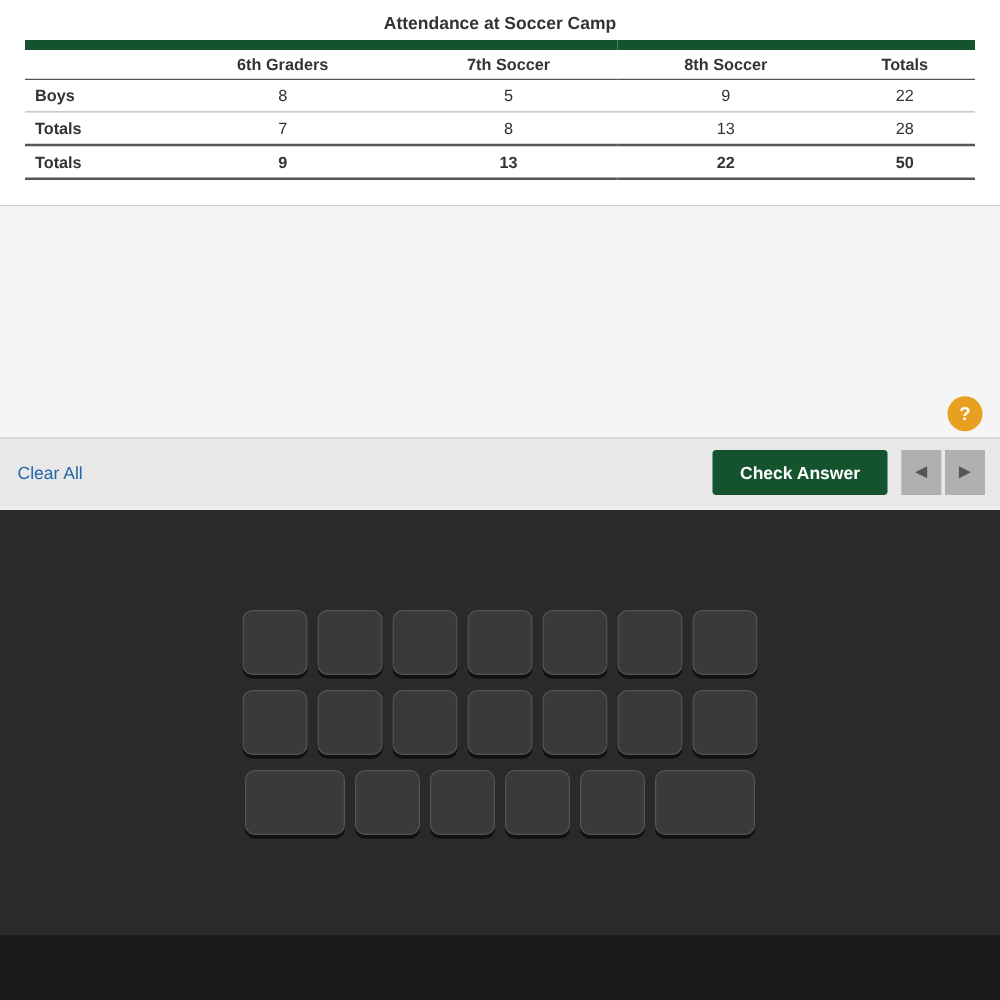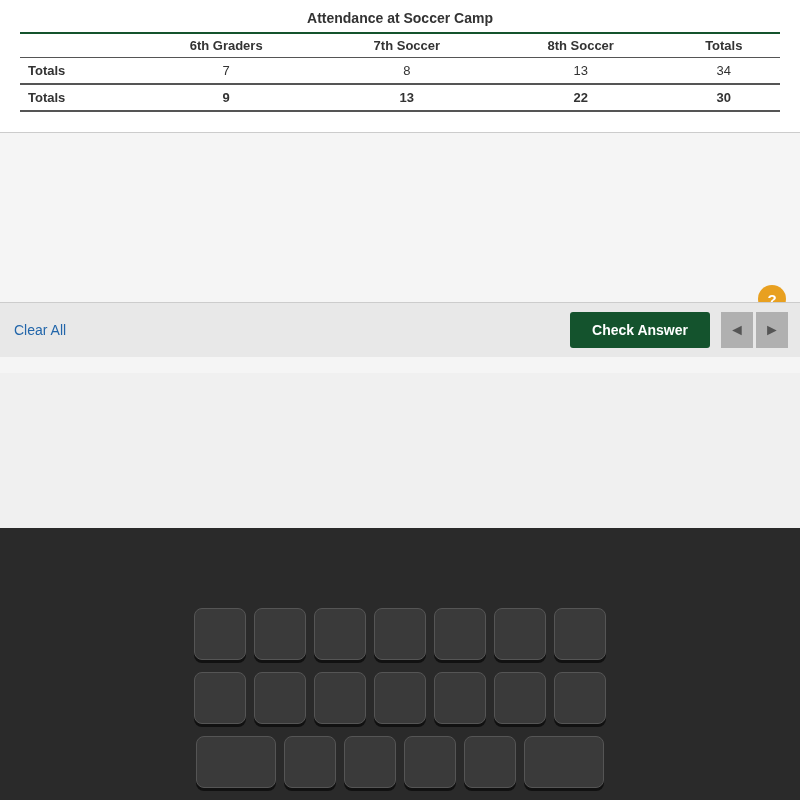--- a/index.html
+++ b/index.html
@@ -7,21 +7,21 @@
     body {
       width: 800px;
       height: 800px;
       overflow: hidden;
       background: #1a1a1a;
       font-family: Arial, sans-serif;
     }
 
     .screen-content {
       width: 800px;
-      height: 528px;
+      height: 408px;
       background: #f0f0f0;
       position: relative;
     }
 
     .table-area {
       background: #ffffff;
       padding: 10px 20px 20px 20px;
       border-bottom: 1px solid #ccc;
     }
 
@@ -33,21 +33,21 @@
       color: #333;
     }
 
     table {
       width: 100%;
       border-collapse: collapse;
       font-size: 13px;
     }
 
     thead tr {
-      border-top: 2px solid #14532d;
+      border-top: 8px solid #14532d;
       border-bottom: 1px solid #555;
     }
 
     thead th {
       text-align: center;
       padding: 4px 8px;
       font-weight: bold;
       color: #333;
     }
 
@@ -96,21 +96,21 @@
       font-size: 15px;
       display: flex;
       align-items: center;
       justify-content: center;
       cursor: pointer;
       border: none;
     }
 
     .bottom-bar {
       position: absolute;
-      bottom: 16px;
+      bottom: 0;
       left: 0;
       right: 0;
       height: 55px;
       background: #e8e8e8;
       border-top: 1px solid #ccc;
       display: flex;
       align-items: center;
       padding: 0 12px;
     }
 
@@ -196,32 +196,39 @@
         <tr>
           <th></th>
           <th>6th Graders</th>
           <th>7th Soccer</th>
           <th>8th Soccer</th>
           <th>Totals</th>
         </tr>
       </thead>
       <tbody>
         <tr>
+          <td>Boys</td>
+          <td>8</td>
+          <td>5</td>
+          <td>9</td>
+          <td>22</td>
+        </tr>
+        <tr>
           <td>Totals</td>
           <td>7</td>
           <td>8</td>
           <td>13</td>
-          <td>34</td>
+          <td>28</td>
         </tr>
         <tr class="totals-row">
           <td>Totals</td>
           <td>9</td>
           <td>13</td>
           <td>22</td>
-          <td>30</td>
+          <td>50</td>
         </tr>
       </tbody>
     </table>
   </div>
 
   <div class="empty-area">
     <button class="help-button">?</button>
     <div class="bottom-bar">
       <button class="clear-all-btn">Clear All</button>
       <div class="spacer"></div>

